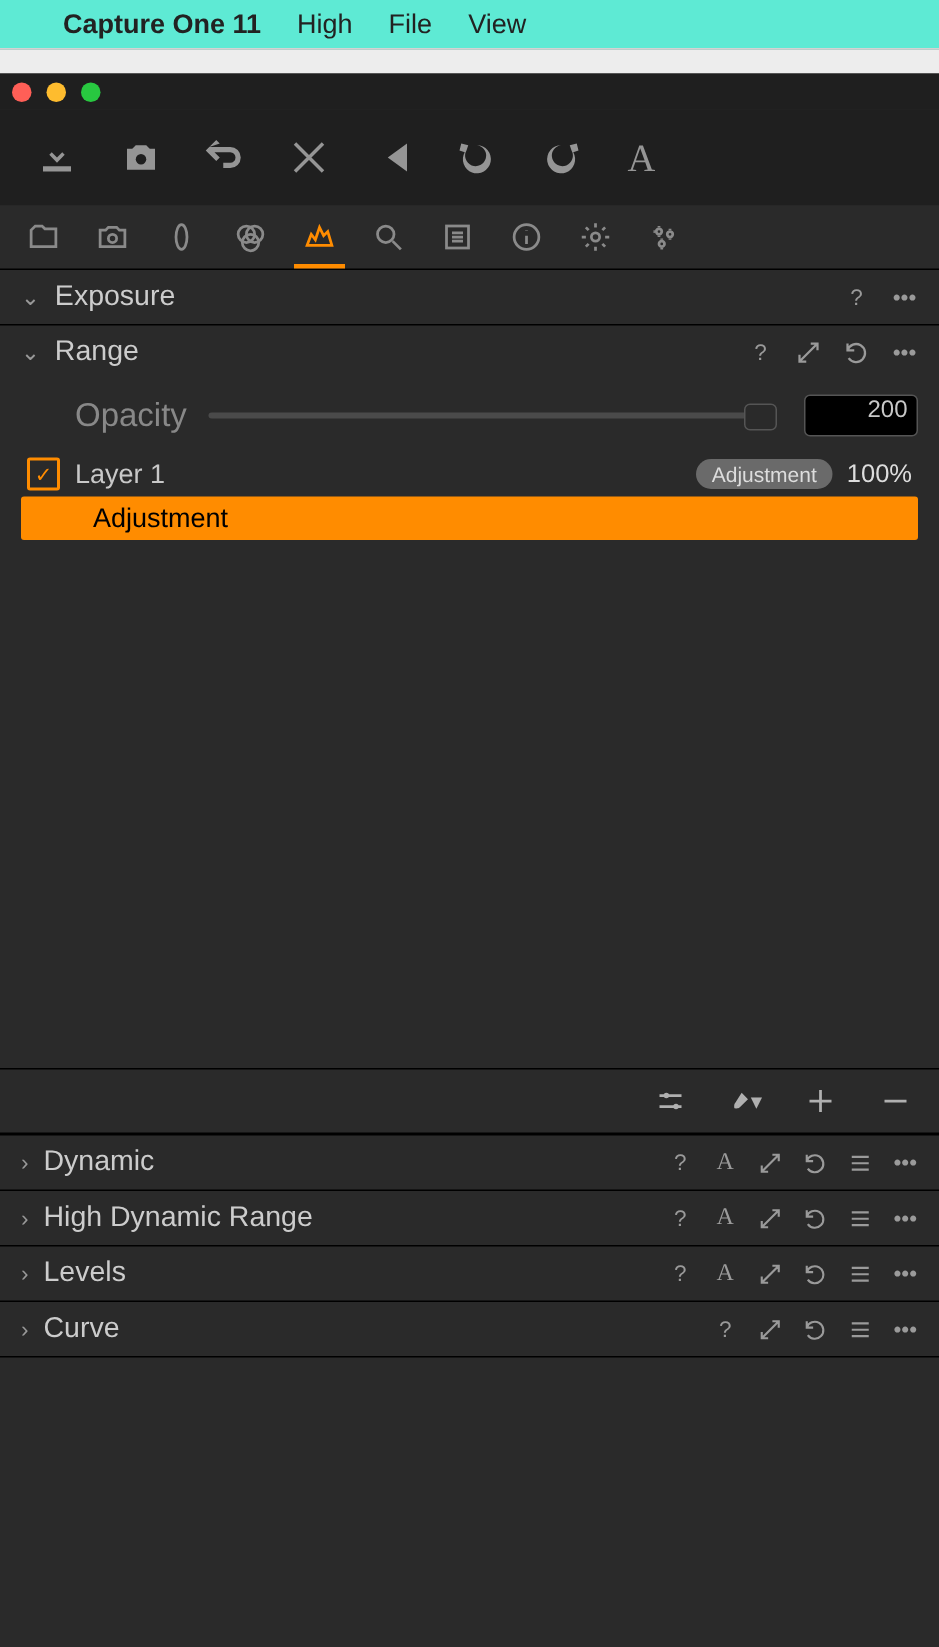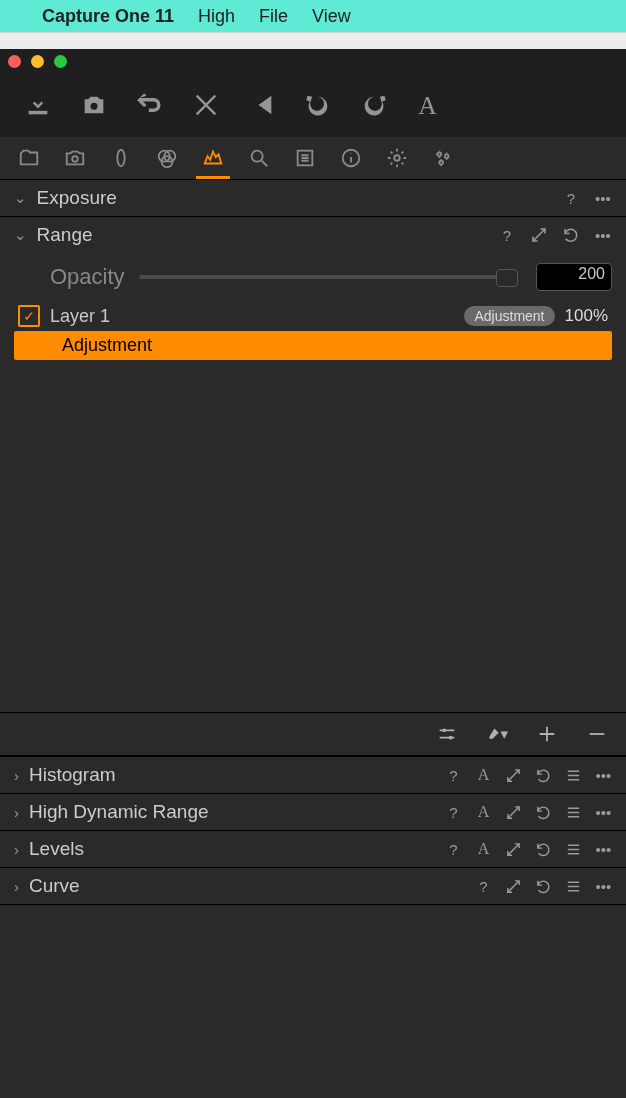--- a/index.html
+++ b/index.html
@@ -271,21 +271,21 @@
           <path class="stroke" stroke-width="3" d="M4 12h16"></path>
         </svg>
       </span>
   </div>
 </div>
 
 <div id="tool-panels">
     <div class="cpanel">
       <div class="left">
         <span class="chev">›</span>
-        <span class="title">Histogram</span>
+        <span class="title">Dynamic</span>
       </div>
       <div class="right">
         <span class="ri">?</span>
         <span class="ri" style="font-family:serif;font-size:16px">A</span>
         <span class="ri">
           <svg viewBox="0 0 24 24">
             <path class="stroke" d="M4 20L20 4M14 4h6v6M10 20H4v-6"></path>
           </svg>
         </span>
         <span class="ri">

